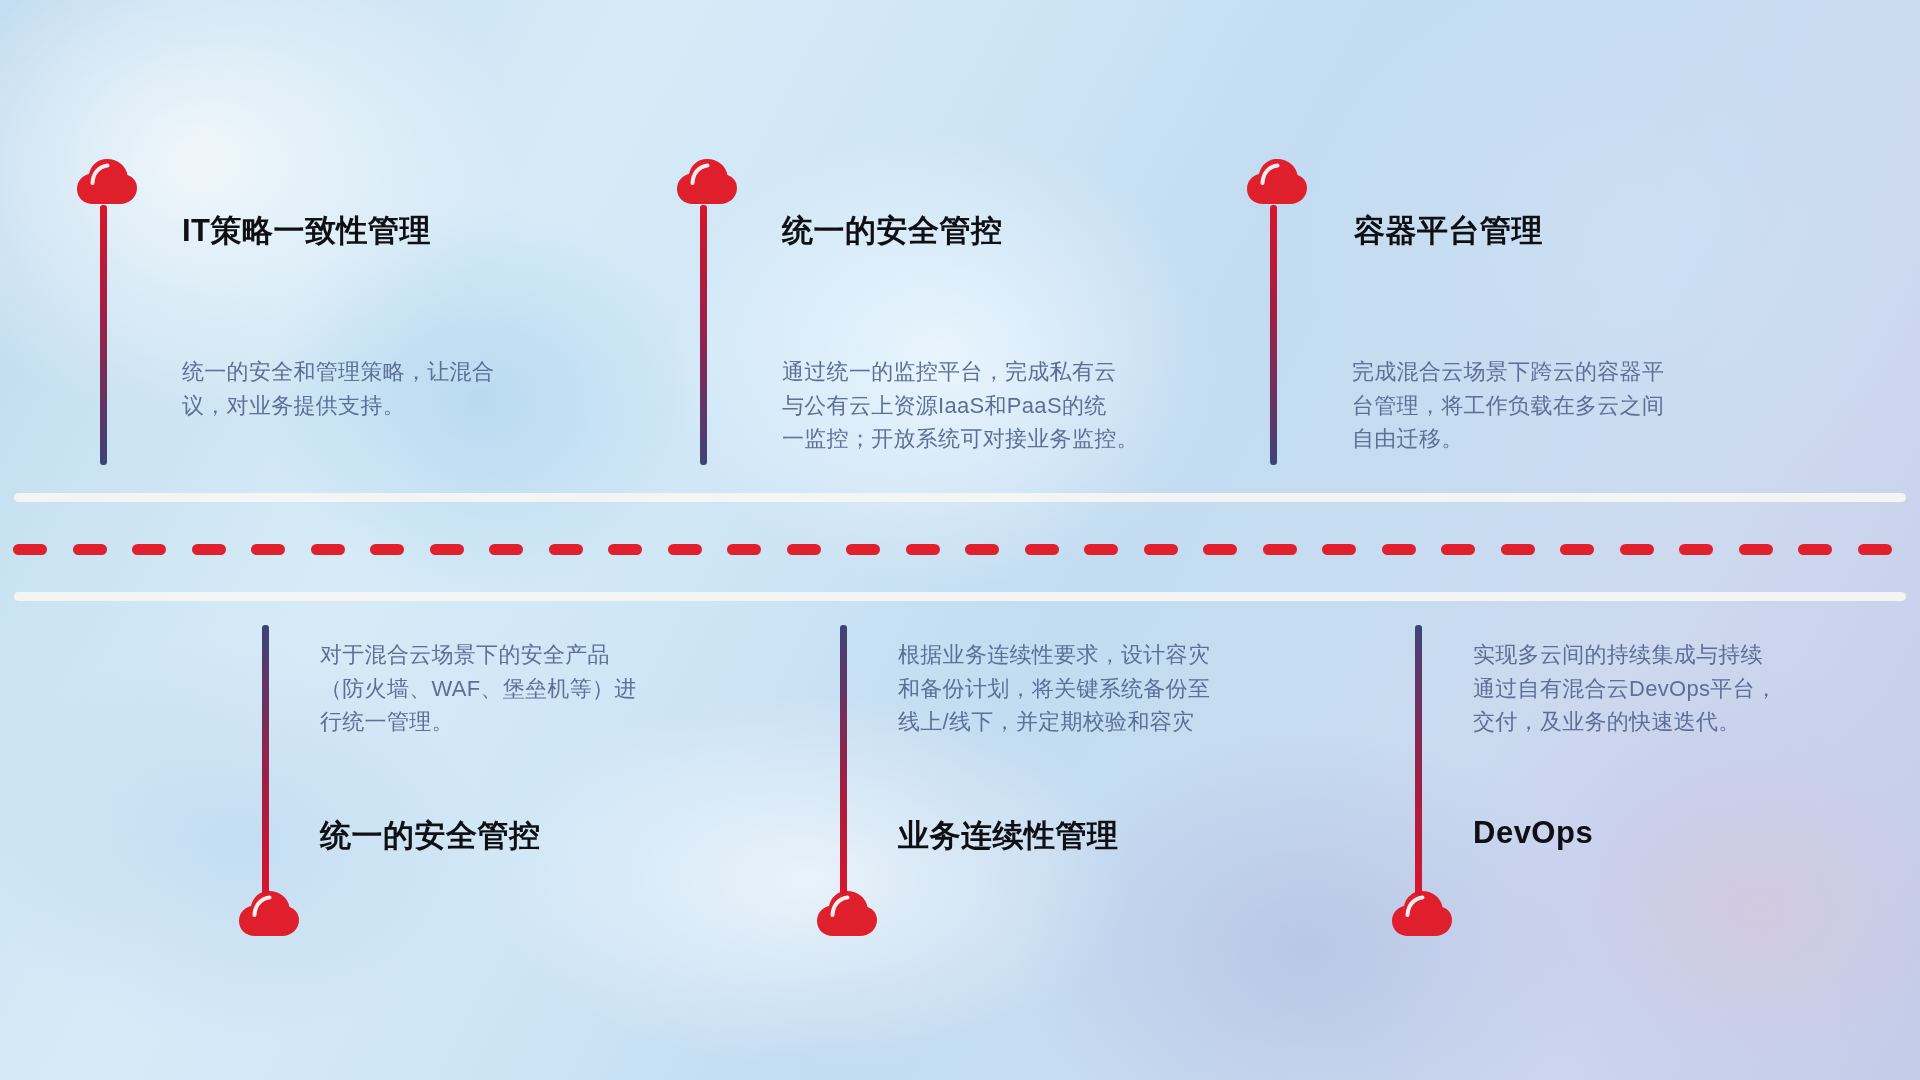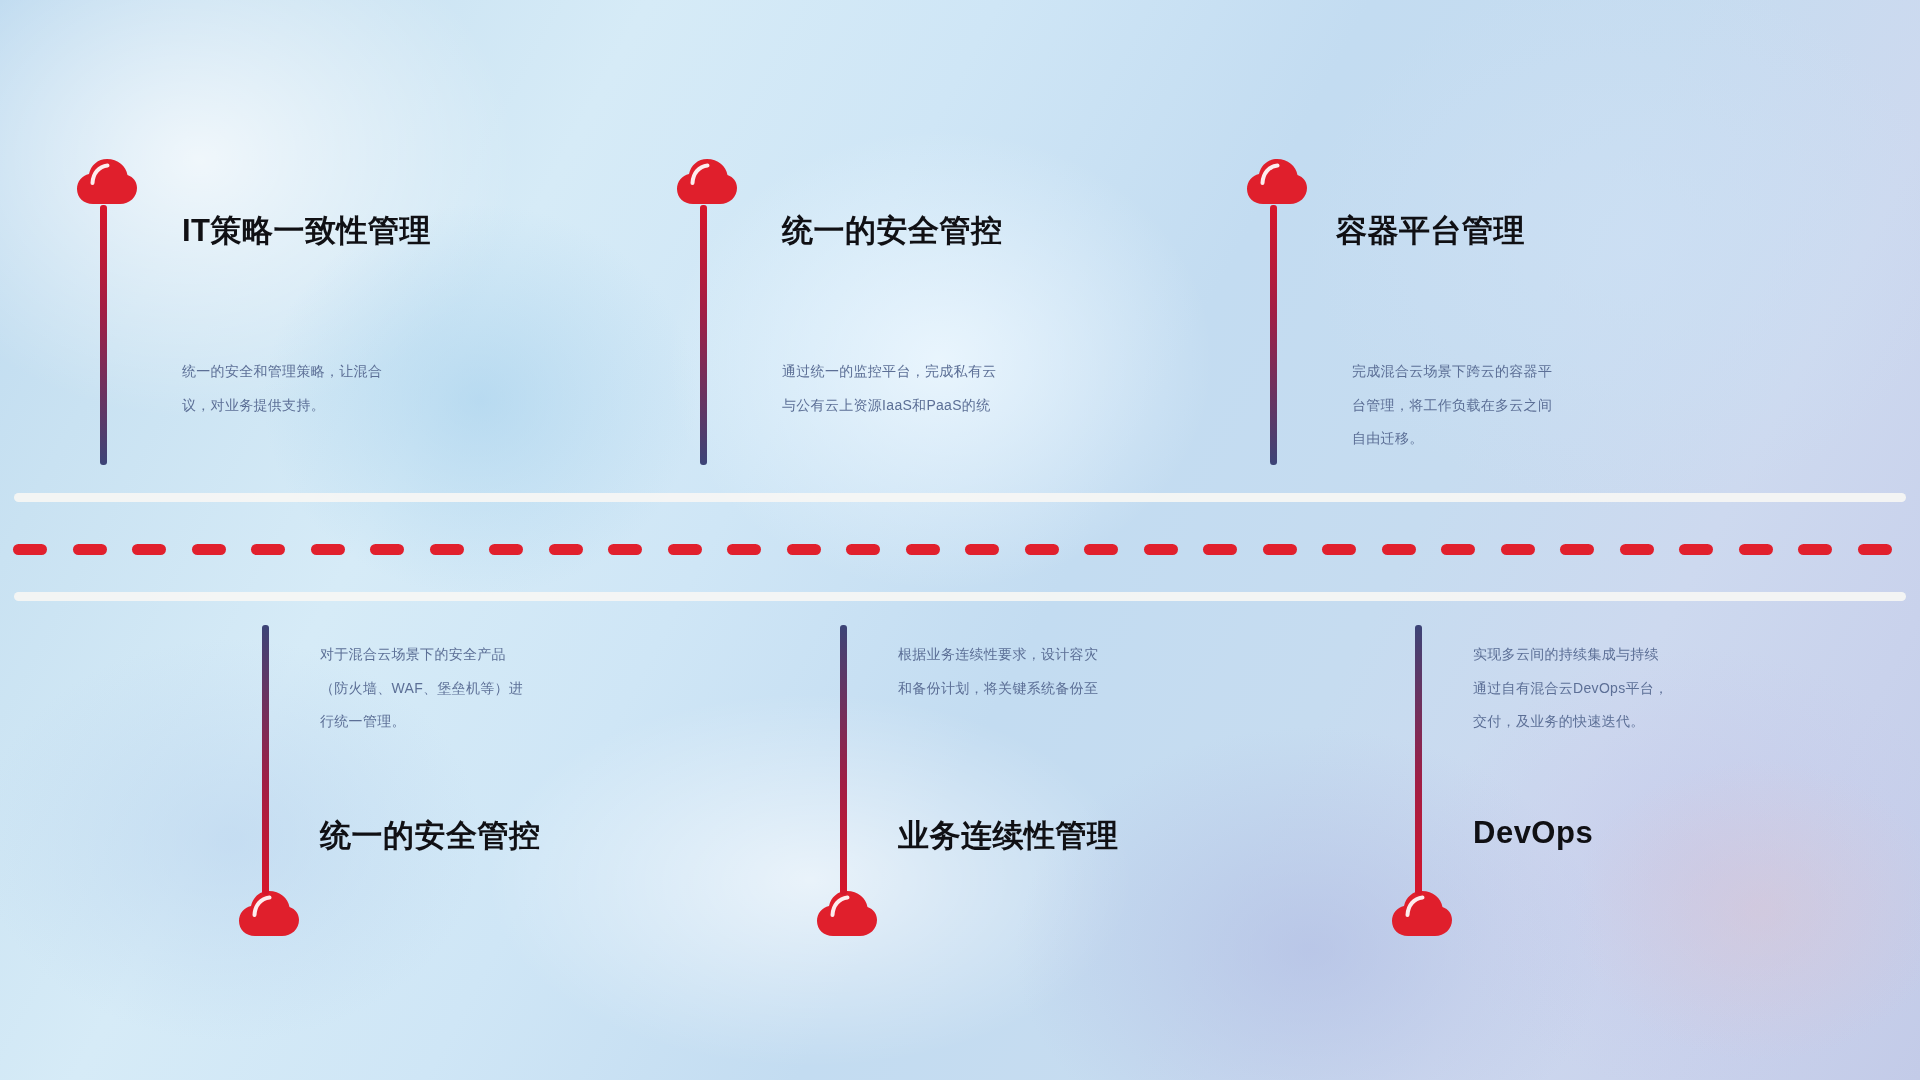--- a/index.html
+++ b/index.html
@@ -132,21 +132,21 @@
     position: absolute;
     white-space: nowrap;
     font-weight: bold;
     font-size: 31px;
     letter-spacing: 0.5px;
     color: #101014;
   }
 
   .desc {
     position: absolute;
-    font-size: 14px;
+    font-size: 22px;
     line-height: 33.5px;
     color: #5c6f96;
     letter-spacing: 0.3px;
   }
   .desc div { white-space: nowrap; }
 </style>
 </head>
 <body>
 
 <div id="stage">
@@ -214,29 +214,30 @@
       <div class="marker" style="left: 700px; top: 0px;">
         <div class="cloud" style="left: -24px; top: 158px;"><svg viewBox="0 0 62 52" width="62" height="52">
             <path d="M31 1 C42 1 50 8 51.5 17 C57.5 19 61 24 61 30 C61 39 53.5 46 44 46 L17 46 C7.5 46 1 39.5 1 31 C1 23.5 6 17.5 13 16 C15 7 22 1 31 1 Z" fill="#e01f2c"></path>
             <path d="M16.5 25 C17 15 23 8.5 31.5 7.5" fill="none" stroke="#ffffff" stroke-width="4" stroke-linecap="round" opacity="0.92"></path>
           </svg></div>
         <div class="stem" style="left: 0px; top: 205px; height: 260px; background: linear-gradient(rgb(216, 22, 42) 0%, rgb(160, 30, 69) 42%, rgb(60, 68, 119) 100%);"></div>
         <div class="title" style="left: 82px; top: 210px; color: rgb(16, 16, 20);">统一的安全管控</div>
         <div class="desc" style="left: 82px; top: 355px; color: rgb(92, 111, 150);">
           <div>通过统一的监控平台，完成私有云</div>
           <div>与公有云上资源IaaS和PaaS的统</div>
+          <div>一监控；开放系统可对接业务监控。</div>
         </div>
       </div>
       <div class="marker" style="left: 1270px; top: 0px;">
         <div class="cloud" style="left: -24px; top: 158px;"><svg viewBox="0 0 62 52" width="62" height="52">
             <path d="M31 1 C42 1 50 8 51.5 17 C57.5 19 61 24 61 30 C61 39 53.5 46 44 46 L17 46 C7.5 46 1 39.5 1 31 C1 23.5 6 17.5 13 16 C15 7 22 1 31 1 Z" fill="#e01f2c"></path>
             <path d="M16.5 25 C17 15 23 8.5 31.5 7.5" fill="none" stroke="#ffffff" stroke-width="4" stroke-linecap="round" opacity="0.92"></path>
           </svg></div>
         <div class="stem" style="left: 0px; top: 205px; height: 260px; background: linear-gradient(rgb(216, 22, 42) 0%, rgb(160, 30, 69) 42%, rgb(60, 68, 119) 100%);"></div>
-        <div class="title" style="left: 66px; top: 210px; color: rgb(16, 16, 20);">容器平台管理</div>
+        <div class="title" style="left: 84px; top: 210px; color: rgb(16, 16, 20);">容器平台管理</div>
         <div class="desc" style="left: 82px; top: 355px; color: rgb(92, 111, 150);">
           <div>完成混合云场景下跨云的容器平</div>
           <div>台管理，将工作负载在多云之间</div>
           <div>自由迁移。</div>
         </div>
       </div>
       <div class="marker" style="left: 262px; top: 0px;">
         <div class="cloud" style="left: -24px; top: 890px;"><svg viewBox="0 0 62 52" width="62" height="52">
             <path d="M31 1 C42 1 50 8 51.5 17 C57.5 19 61 24 61 30 C61 39 53.5 46 44 46 L17 46 C7.5 46 1 39.5 1 31 C1 23.5 6 17.5 13 16 C15 7 22 1 31 1 Z" fill="#e01f2c"></path>
             <path d="M16.5 25 C17 15 23 8.5 31.5 7.5" fill="none" stroke="#ffffff" stroke-width="4" stroke-linecap="round" opacity="0.92"></path>
@@ -252,20 +253,21 @@
       <div class="marker" style="left: 840px; top: 0px;">
         <div class="cloud" style="left: -24px; top: 890px;"><svg viewBox="0 0 62 52" width="62" height="52">
             <path d="M31 1 C42 1 50 8 51.5 17 C57.5 19 61 24 61 30 C61 39 53.5 46 44 46 L17 46 C7.5 46 1 39.5 1 31 C1 23.5 6 17.5 13 16 C15 7 22 1 31 1 Z" fill="#e01f2c"></path>
             <path d="M16.5 25 C17 15 23 8.5 31.5 7.5" fill="none" stroke="#ffffff" stroke-width="4" stroke-linecap="round" opacity="0.92"></path>
           </svg></div>
         <div class="stem" style="left: 0px; top: 625px; height: 270px; background: linear-gradient(rgb(60, 68, 119) 0%, rgb(160, 30, 69) 58%, rgb(216, 22, 42) 100%);"></div>
         <div class="title" style="left: 58px; top: 815px; color: rgb(16, 16, 20);">业务连续性管理</div>
         <div class="desc" style="left: 58px; top: 638px; color: rgb(92, 111, 150);">
           <div>根据业务连续性要求，设计容灾</div>
           <div>和备份计划，将关键系统备份至</div>
+          <div>线上/线下，并定期校验和容灾</div>
         </div>
       </div>
       <div class="marker" style="left: 1415px; top: 0px;">
         <div class="cloud" style="left: -24px; top: 890px;"><svg viewBox="0 0 62 52" width="62" height="52">
             <path d="M31 1 C42 1 50 8 51.5 17 C57.5 19 61 24 61 30 C61 39 53.5 46 44 46 L17 46 C7.5 46 1 39.5 1 31 C1 23.5 6 17.5 13 16 C15 7 22 1 31 1 Z" fill="#e01f2c"></path>
             <path d="M16.5 25 C17 15 23 8.5 31.5 7.5" fill="none" stroke="#ffffff" stroke-width="4" stroke-linecap="round" opacity="0.92"></path>
           </svg></div>
         <div class="stem" style="left: 0px; top: 625px; height: 270px; background: linear-gradient(rgb(60, 68, 119) 0%, rgb(160, 30, 69) 58%, rgb(216, 22, 42) 100%);"></div>
         <div class="title" style="left: 58px; top: 815px; color: rgb(16, 16, 20);">DevOps</div>
         <div class="desc" style="left: 58px; top: 638px; color: rgb(92, 111, 150);">

